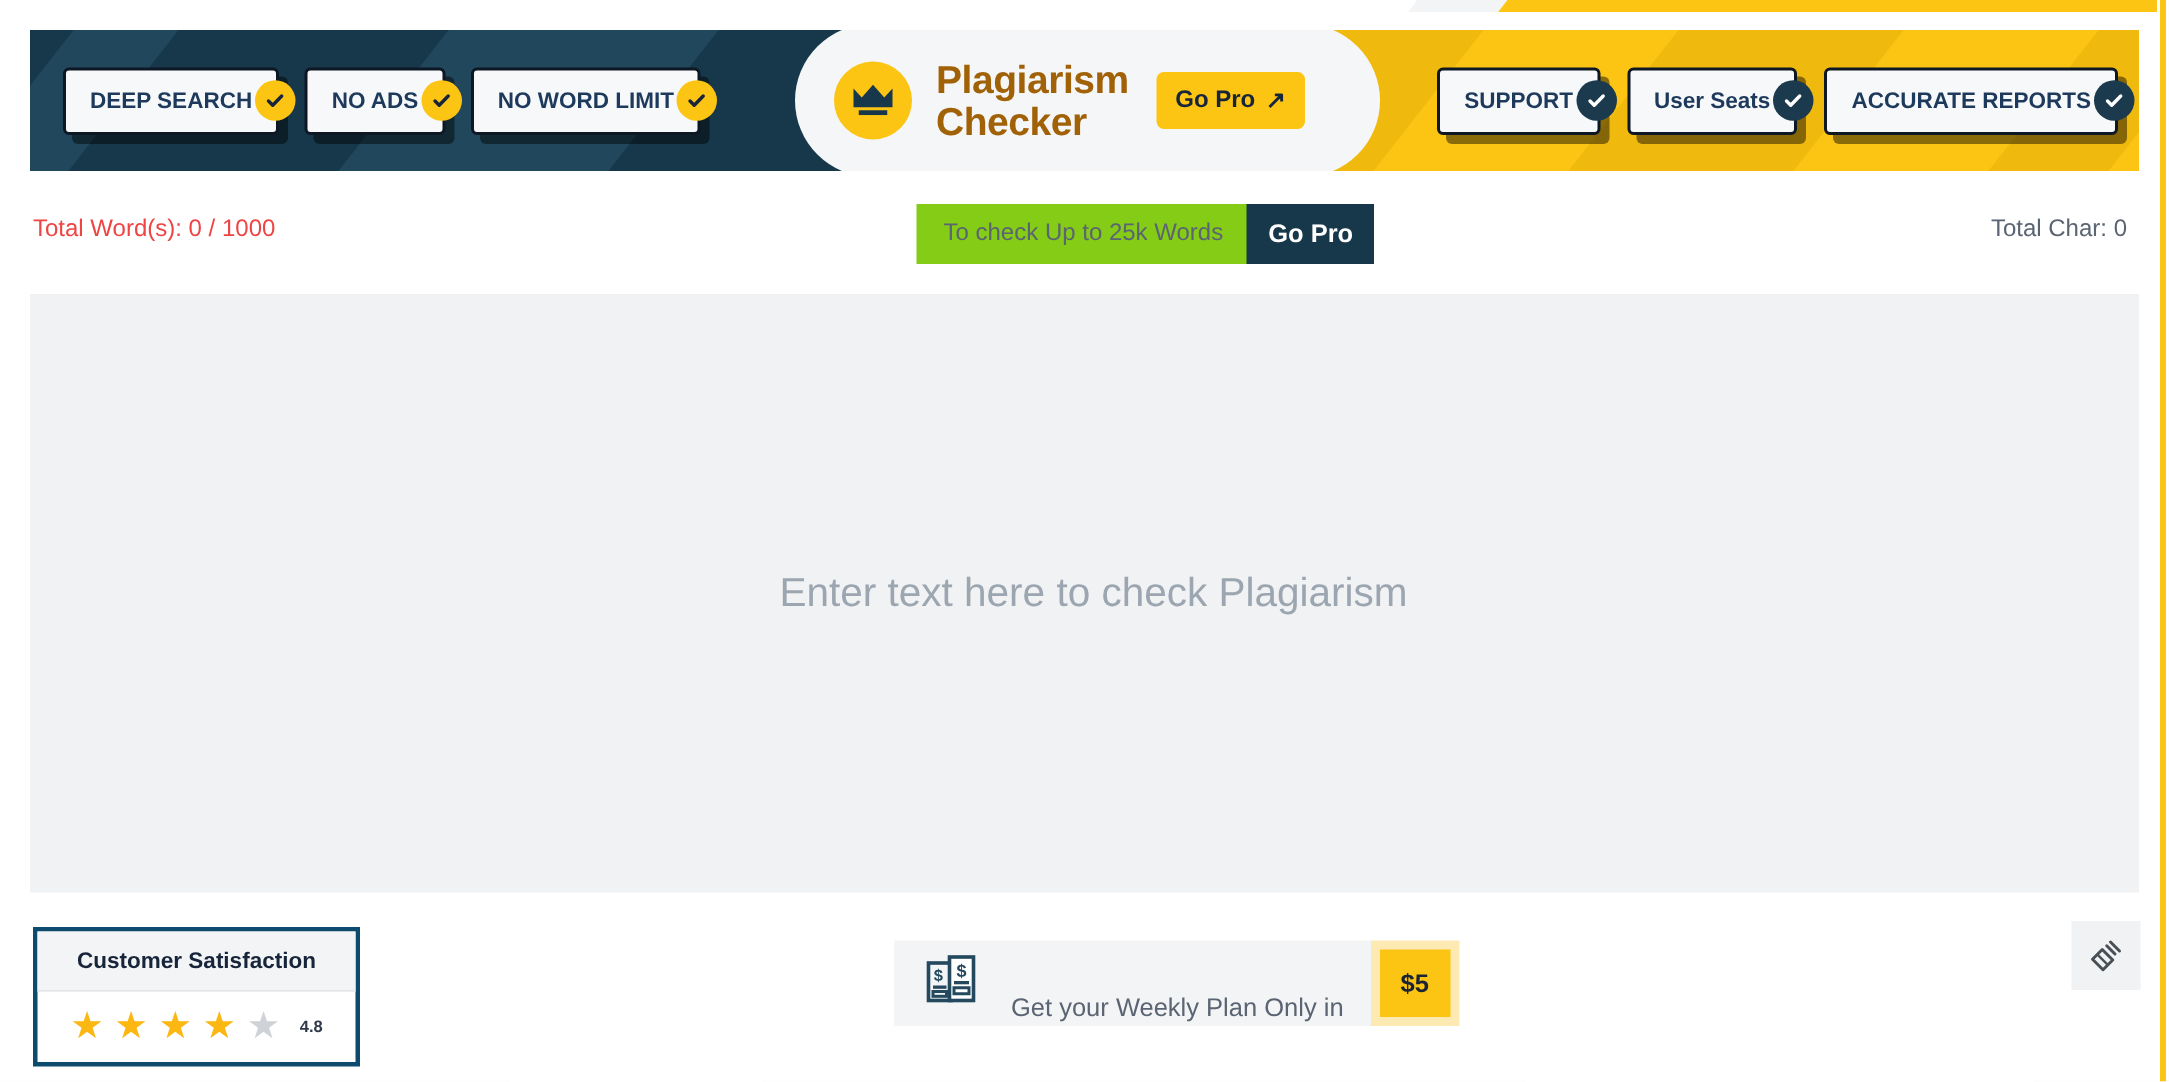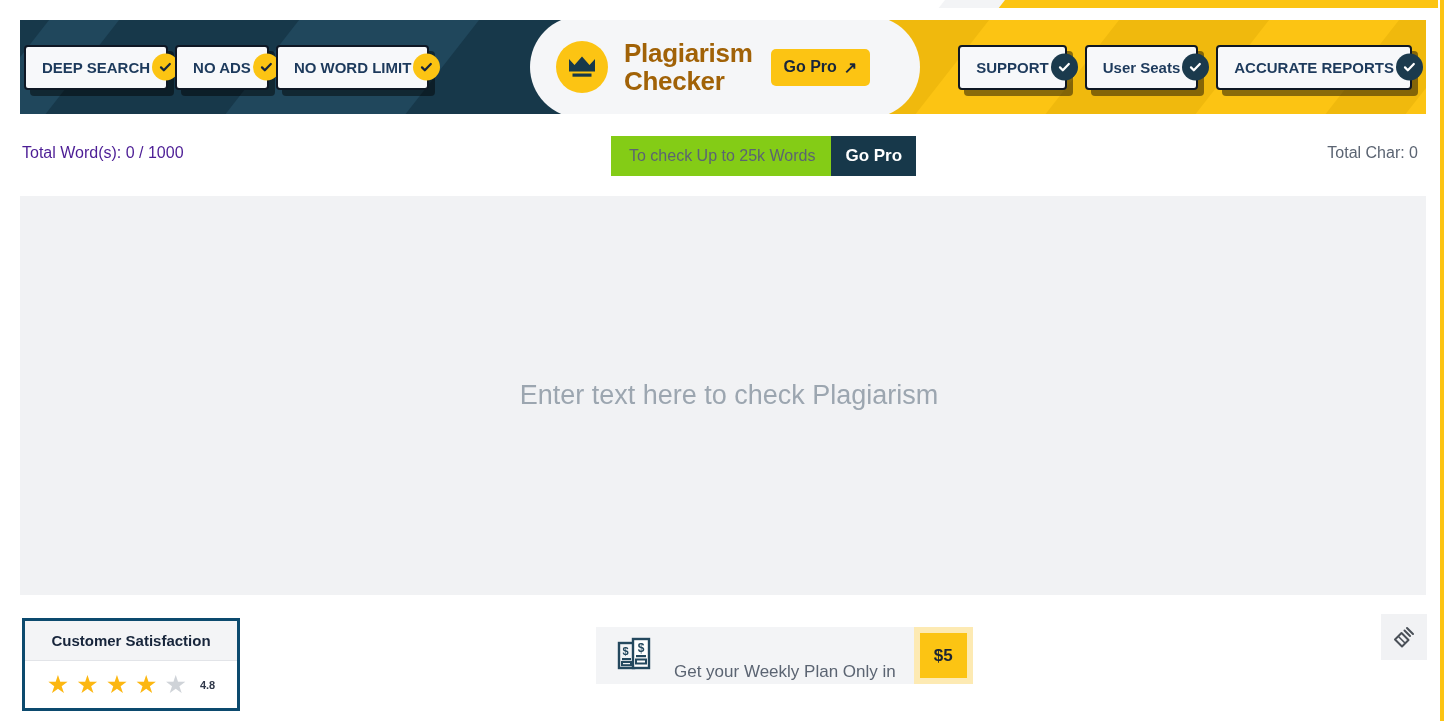--- a/index.html
+++ b/index.html
@@ -70,21 +70,21 @@
     font-size: 16px; font-weight: bold;
     border: none; border-radius: 5px;
     padding: 9px 13px;
     display: flex; align-items: center; gap: 7px;
     cursor: pointer;
     white-space: nowrap;
   }
 
   
   .pill-row { position: absolute; top: 0; height: 94px; display: flex; align-items: center; z-index: 4; }
-  .pill-row.left { left: 4px; gap: 7px; }
+  .pill-row.left { left: 22px; gap: 17px; }
   .pill-row.right { right: 14px; gap: 18px; }
   .pill {
     position: relative;
     background: #f7f8fa;
     border: 2px solid #0e1724;
     border-radius: 4px;
     height: 45px;
     display: flex; align-items: center;
     padding: 0 16px;
     font-size: 15px; font-weight: bold;
@@ -101,21 +101,21 @@
   }
   .check.yellow { background: #fcc413; }
   .check.navy { background: #1b3a4d; }
 
   
   .stats {
     position: absolute; left: 0; top: 130px; width: 1440px; height: 52px;
   }
   .total-words {
     position: absolute; left: 22px; top: 14px;
-    font-size: 16px; color: #4c1d95;
+    font-size: 16px; color: #ef4444;
   }
   .total-chars {
     position: absolute; right: 22px; top: 14px;
     font-size: 16px; color: #5b6472;
   }
   .upsell {
     position: absolute; left: 611px; top: 6px;
     height: 40px;
     background: #84cc16;
     display: flex; align-items: stretch;

